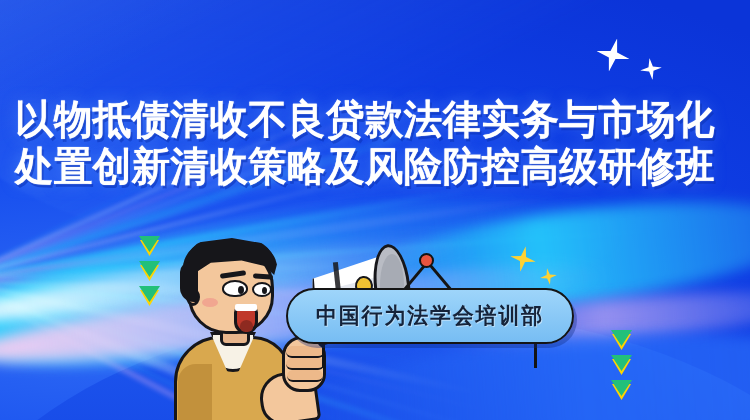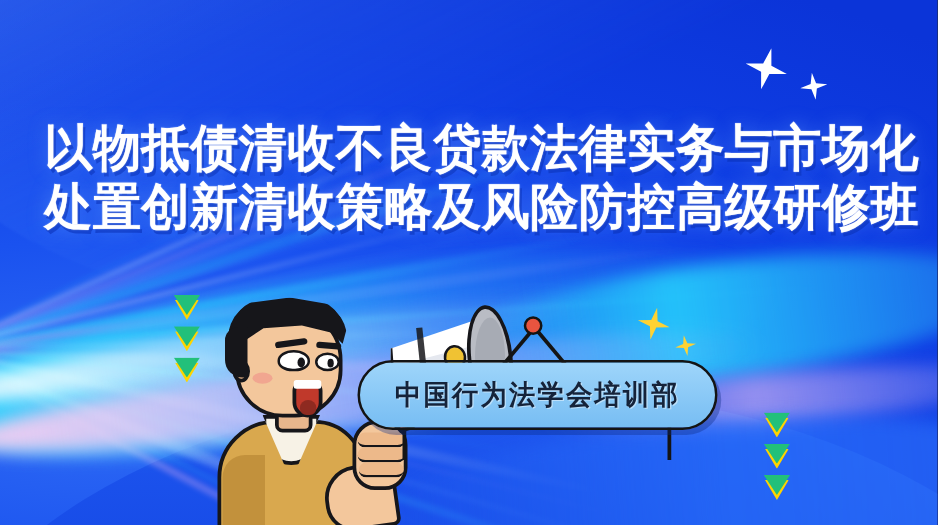--- a/index.html
+++ b/index.html
@@ -115,22 +115,22 @@
     position:absolute;left:0;top:0;width:21px;height:16px;
     background:#22c07a;
     clip-path:polygon(0 0,100% 0,50% 100%);
     border:0;
   }
   .chev-left{left:139px;top:236px;}
   .chev-right{left:611px;top:330px;}
 
   
   .title-block{
-    position:absolute;left:16px;right:0;top:96px;
-    text-align:right;
+    position:absolute;left:0;right:0;top:96px;
+    text-align:left;
     z-index:6;
   }
   .title-line{
     display:block;
     color:#ffffff;
     font-size:40px;
     line-height:47px;
     font-weight:700;
     letter-spacing:.5px;
     transform:scaleX(.96);

